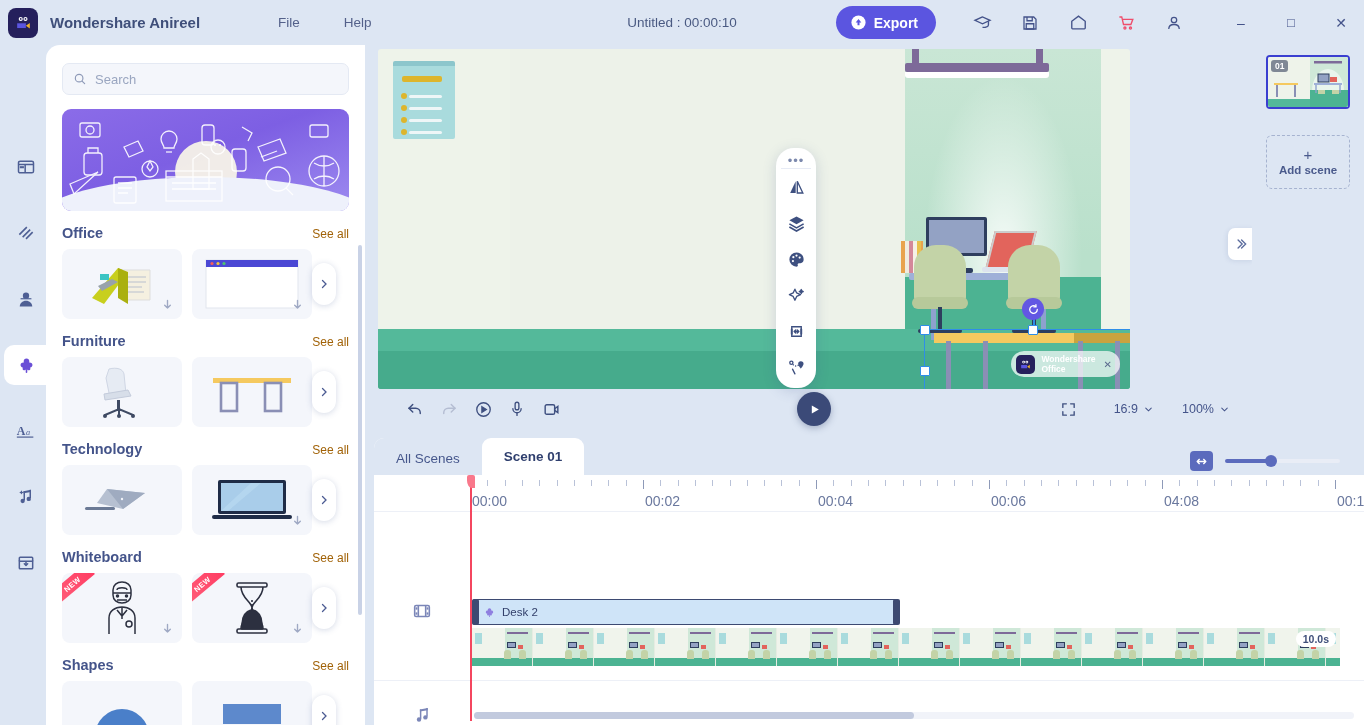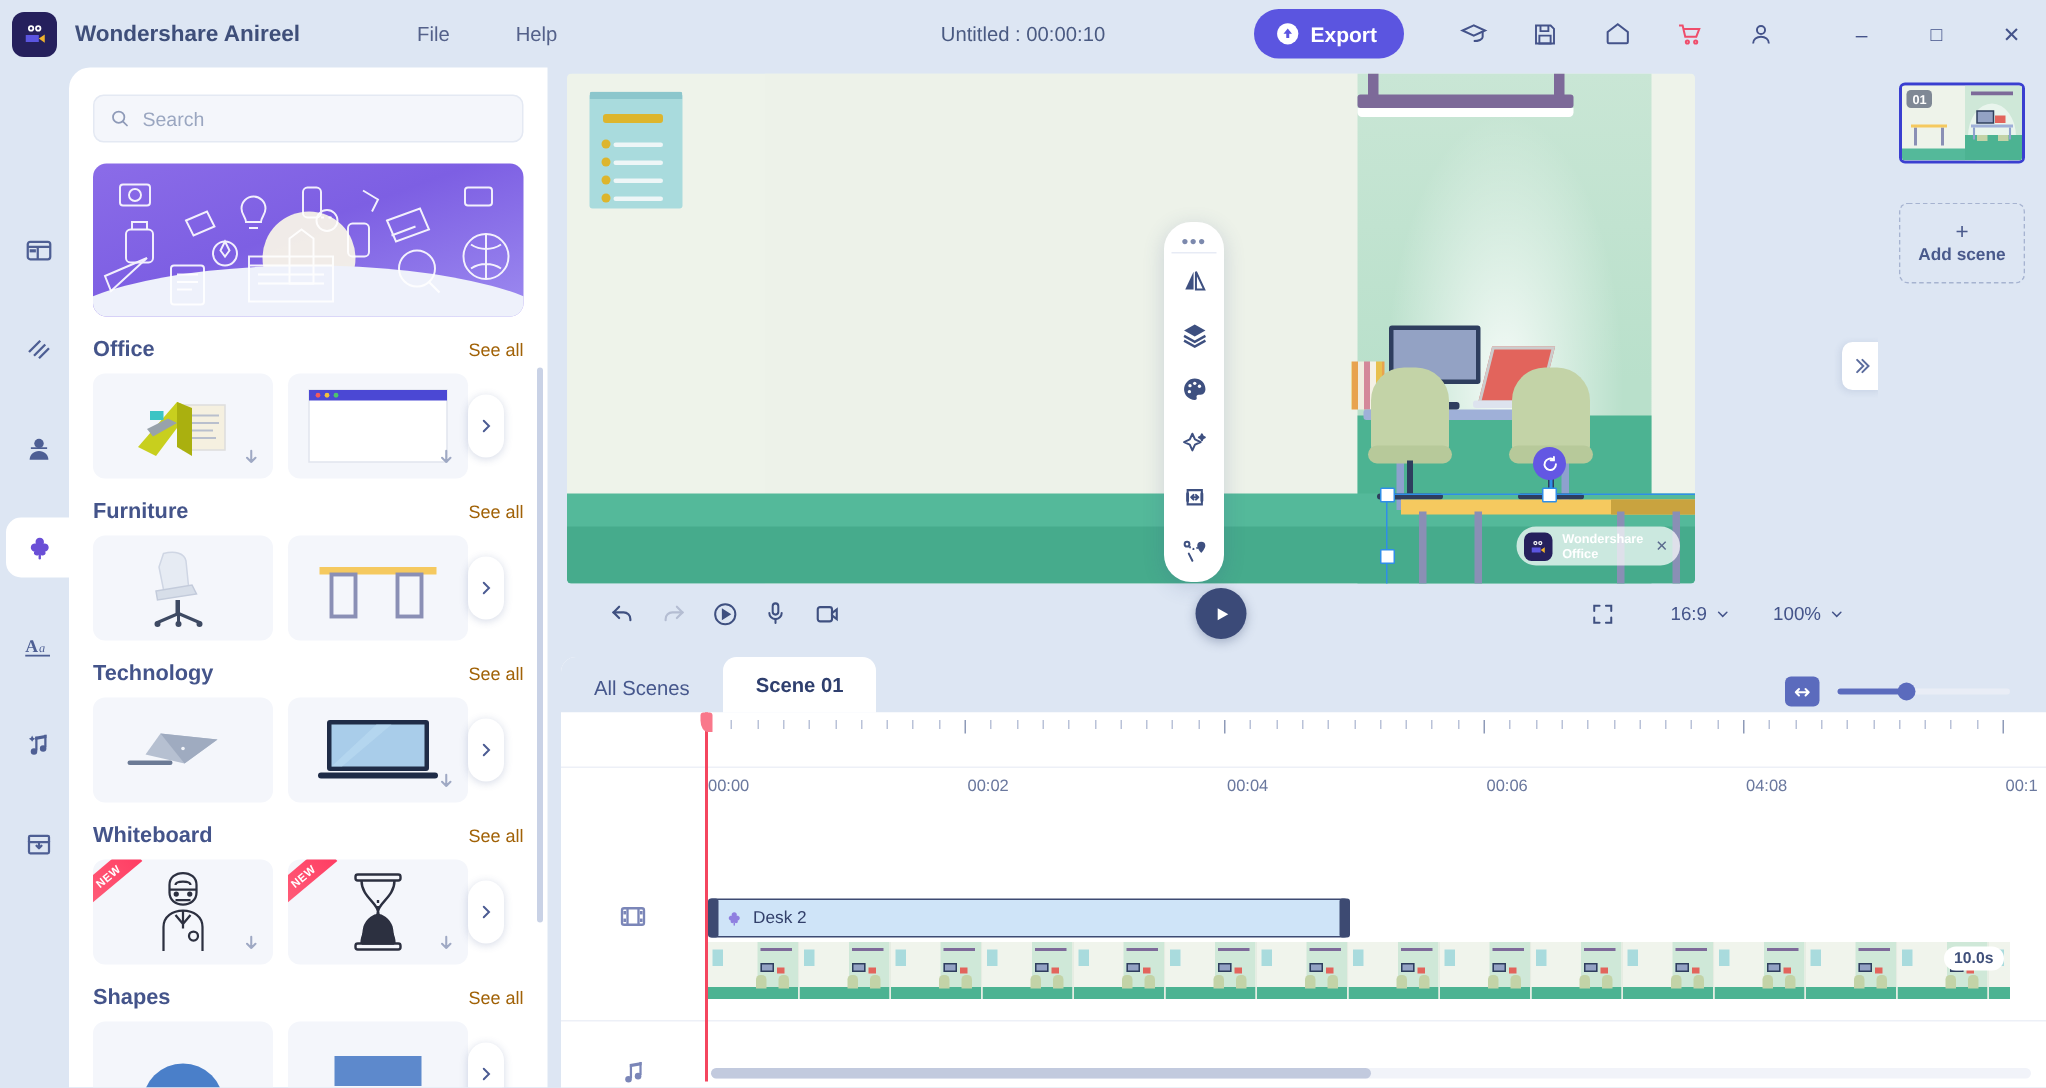--- a/index.html
+++ b/index.html
@@ -335,21 +335,21 @@
   .zoom-fill { position: absolute; left: 0; top: 0; height: 4px; width: 46px; background: #5b6bbd; border-radius: 2px; }
   .zoom-knob {
     position: absolute; left: 40px; top: -4px; width: 12px; height: 12px;
     border-radius: 50%; background: #5b6bbd; cursor: grab;
   }
   .tl-body { position: absolute; left: 0; top: 37px; width: 990px; height: 250px; background: #fff; }
   .ruler { position: absolute; left: 96px; top: 0; right: 0; height: 36px; }
   .tick { position: absolute; top: 5px; width: 1px; background: #b9c2d8; }
   .tick.major { height: 9px; background: #8e9ab8; }
   .tick.minor { height: 6px; }
-  .tlabel { position: absolute; top: 18px; font-size: 11px; color: #6a789e; margin-top: 25px; }
+  .tlabel { position: absolute; top: 18px; font-size: 14px; color: #6a789e; }
   .track-head {
     position: absolute; left: 0; width: 96px; height: 100px;
     display: flex; align-items: center; justify-content: center; color: #7b86b8;
   }
   .playhead { position: absolute; left: 96px; top: 0; width: 2px; height: 246px; background: #f4465f; z-index: 6; }
   .playhead-cap {
     position: absolute; left: -3px; top: 0; width: 8px; height: 13px; background: #f9788b;
     border-radius: 2px 2px 0 60%;
   }
   .clip {

